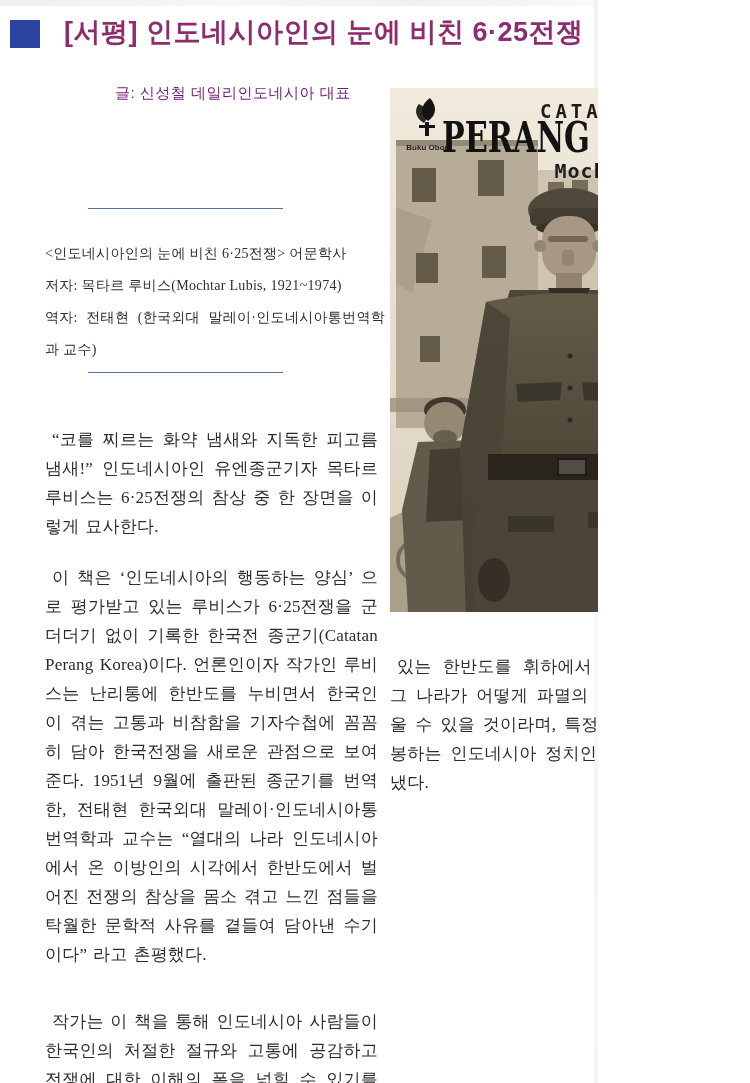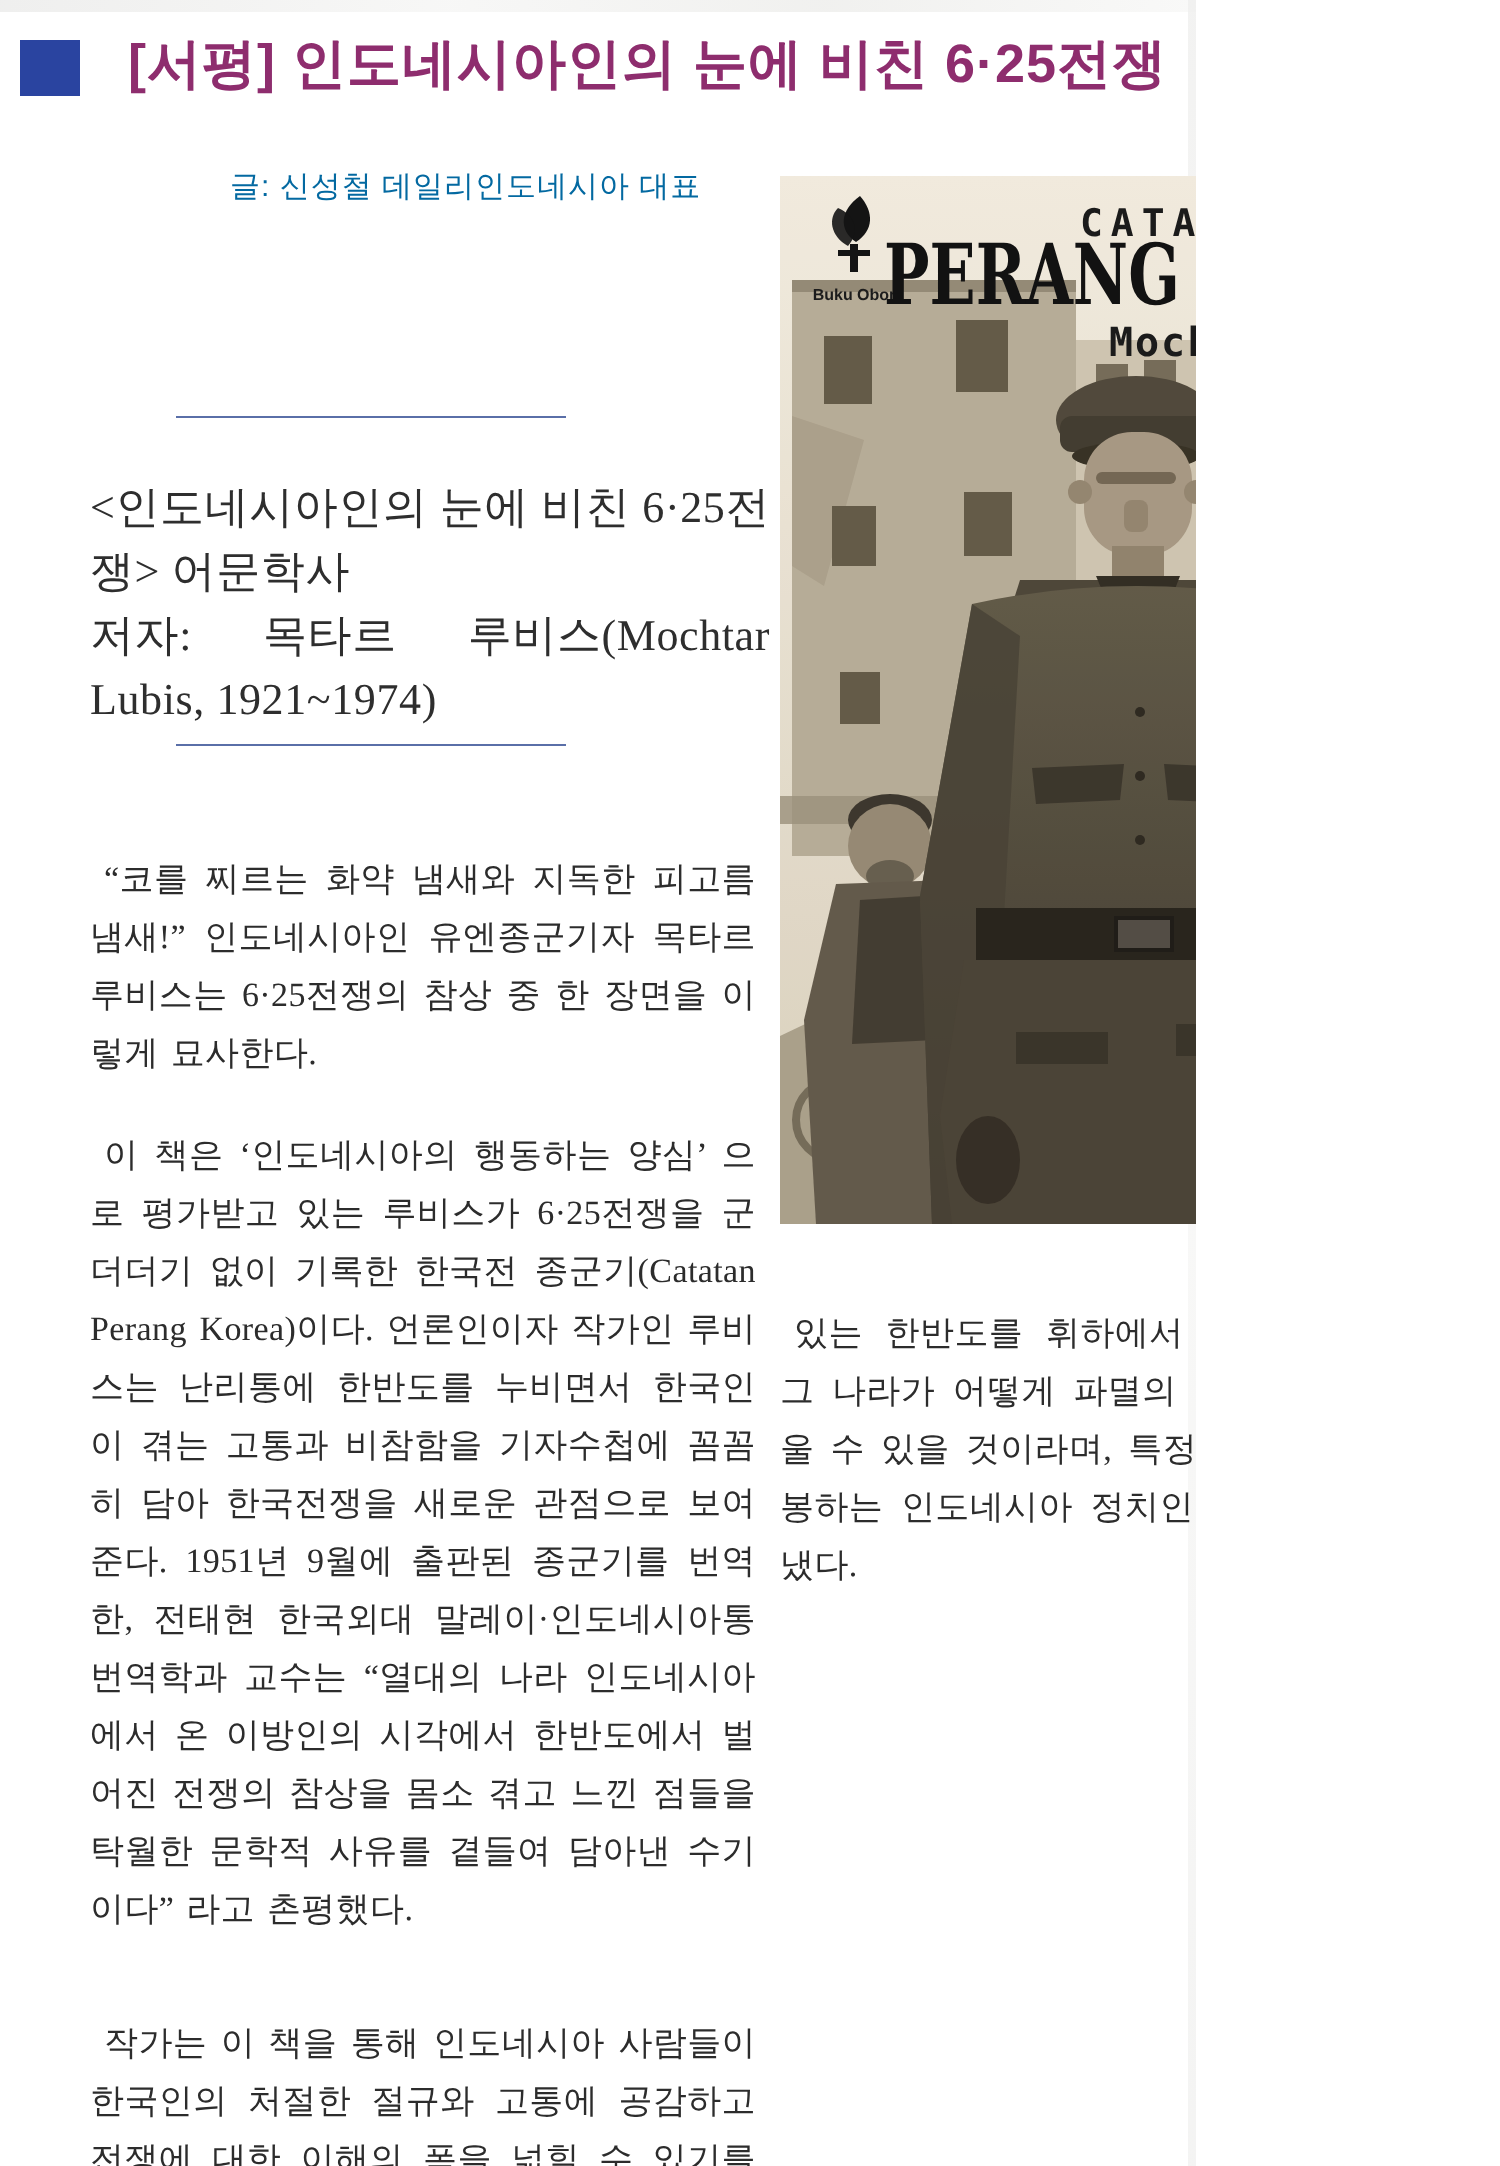--- a/index.html
+++ b/index.html
@@ -16,29 +16,29 @@
   
   .title-row{position:absolute;left:10px;top:16px;display:flex;align-items:flex-start;}
   .title-square{width:30px;height:28px;background:#2a44a0;margin:4px 24px 0 0;flex:none;}
   .page-title{
     font-family:"Liberation Sans","DejaVu Sans",sans-serif;
     font-size:27px;font-weight:bold;color:#8e2d6e;letter-spacing:.5px;margin:0;line-height:1.2;
   }
   .byline{
     position:absolute;left:115px;top:84px;
     font-family:"Liberation Sans","DejaVu Sans",sans-serif;
-    font-size:15px;color:#0369a1;letter-spacing:.5px;
+    font-size:15px;color:#701a75;letter-spacing:.5px;
   }
 
   
   .rule{position:absolute;height:0;border-top:1.5px solid #5a6fa8;width:195px;left:88px;}
   .rule-1{top:208px;} .rule-2{top:372px;}
   .book-info{
     position:absolute;left:45px;top:238px;width:340px;
-    font-size:22px;line-height:32px;letter-spacing:.3px;color:#2e2e2e;
+    font-size:14px;line-height:32px;letter-spacing:.3px;color:#2e2e2e;
   }
   .book-info div{text-align:justify;}
 
   
   .col{position:absolute;font-size:17px;line-height:29px;color:#2c2c2c;}
   .col p{margin:0;text-align:justify;text-indent:7px;letter-spacing:.2px;word-spacing:1.5px;}
   .col-left{left:45px;top:425px;width:333px;}
   .col-left p + p{margin-top:22px;}
   .col-left p:nth-child(3){margin-top:38px;}
   .col-right{left:390px;top:652px;width:345px;}
@@ -172,20 +172,21 @@
       <text x="204" y="30" text-anchor="middle" font-size="19" font-weight="bold" letter-spacing="4" font-family="'DejaVu Sans Mono','Liberation Mono',monospace" fill="#1b1b1b">CATATAN</text>
       <text x="334" y="64" text-anchor="end" font-size="42" font-weight="900" textLength="282" lengthAdjust="spacingAndGlyphs" font-family="'DejaVu Serif','Liberation Serif',serif" fill="#121212">PERANG KOREA</text>
       <text x="334" y="90" text-anchor="end" font-size="20" font-weight="bold" letter-spacing="1" font-family="'DejaVu Sans Mono','Liberation Mono',monospace" fill="#1b1b1b">Mochtar Lubis</text>
     </svg>
   </div>
 
   <div class="rule rule-1"></div>
   <div class="book-info">
     <div>&lt;인도네시아인의 눈에 비친 6·25전쟁&gt; 어문학사</div>
     <div>저자: 목타르 루비스(Mochtar Lubis, 1921~1974)</div>
+    <div>역자: 전태현 (한국외대 말레이·인도네시아통번역학과 교수)</div>
   </div>
   <div class="rule rule-2"></div>
 
   <div class="col col-left">
     <p>“코를 찌르는 화약 냄새와 지독한 피고름 냄새!” 인도네시아인 유엔종군기자 목타르 루비스는 6·25전쟁의 참상 중 한 장면을 이렇게 묘사한다.</p>
     <p>이 책은 ‘인도네시아의 행동하는 양심’ 으로 평가받고 있는 루비스가 6·25전쟁을 군더더기 없이 기록한 한국전 종군기(Catatan Perang Korea)이다. 언론인이자 작가인 루비스는 난리통에 한반도를 누비면서 한국인이 겪는 고통과 비참함을 기자수첩에 꼼꼼히 담아 한국전쟁을 새로운 관점으로 보여준다. 1951년 9월에 출판된 종군기를 번역한, 전태현 한국외대 말레이·인도네시아통번역학과 교수는 “열대의 나라 인도네시아에서 온 이방인의 시각에서 한반도에서 벌어진 전쟁의 참상을 몸소 겪고 느낀 점들을 탁월한 문학적 사유를 곁들여 담아낸 수기이다” 라고 촌평했다.</p>
     <p>작가는 이 책을 통해 인도네시아 사람들이 한국인의 처절한 절규와 고통에 공감하고 전쟁에 대한 이해의 폭을 넓힐 수 있기를 바랐다. 또 인도네시아인들이 당시 한반도 현실에 다소라도 관심을 기울여 봄으로써 한 국가의 지도자가 적대 관계에</p>
   </div>
   <div class="col col-right">
     <p>있는 한반도를 휘하에서 벗어나지 못하면 그 나라가 어떻게 파멸의 길에 이르는지 배울 수 있을 것이라며, 특정 이데올로기를 신봉하는 인도네시아 정치인들에게 경고를 보냈다.</p>

